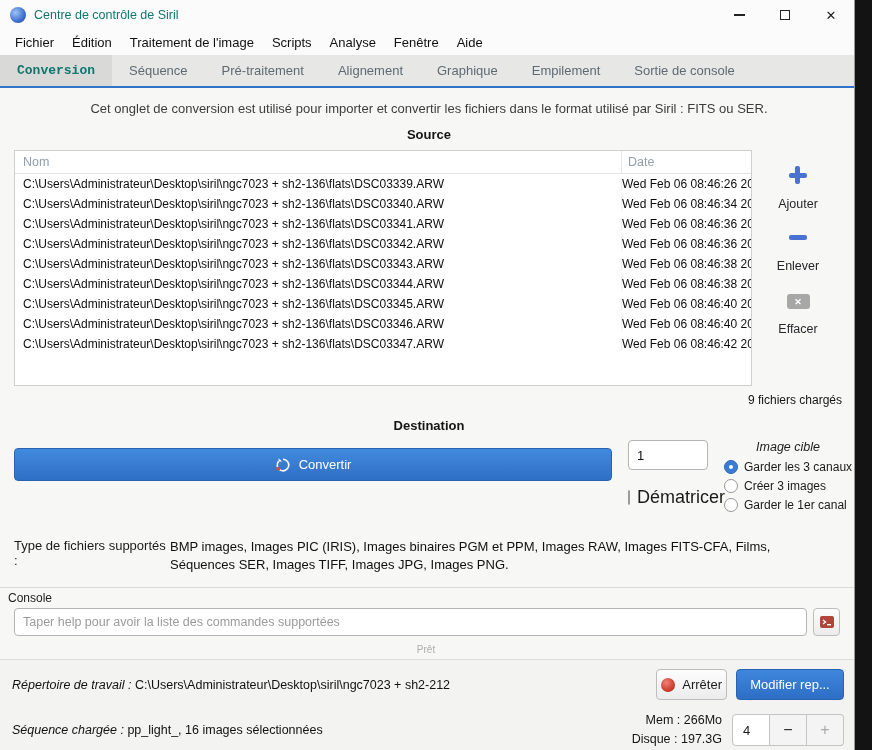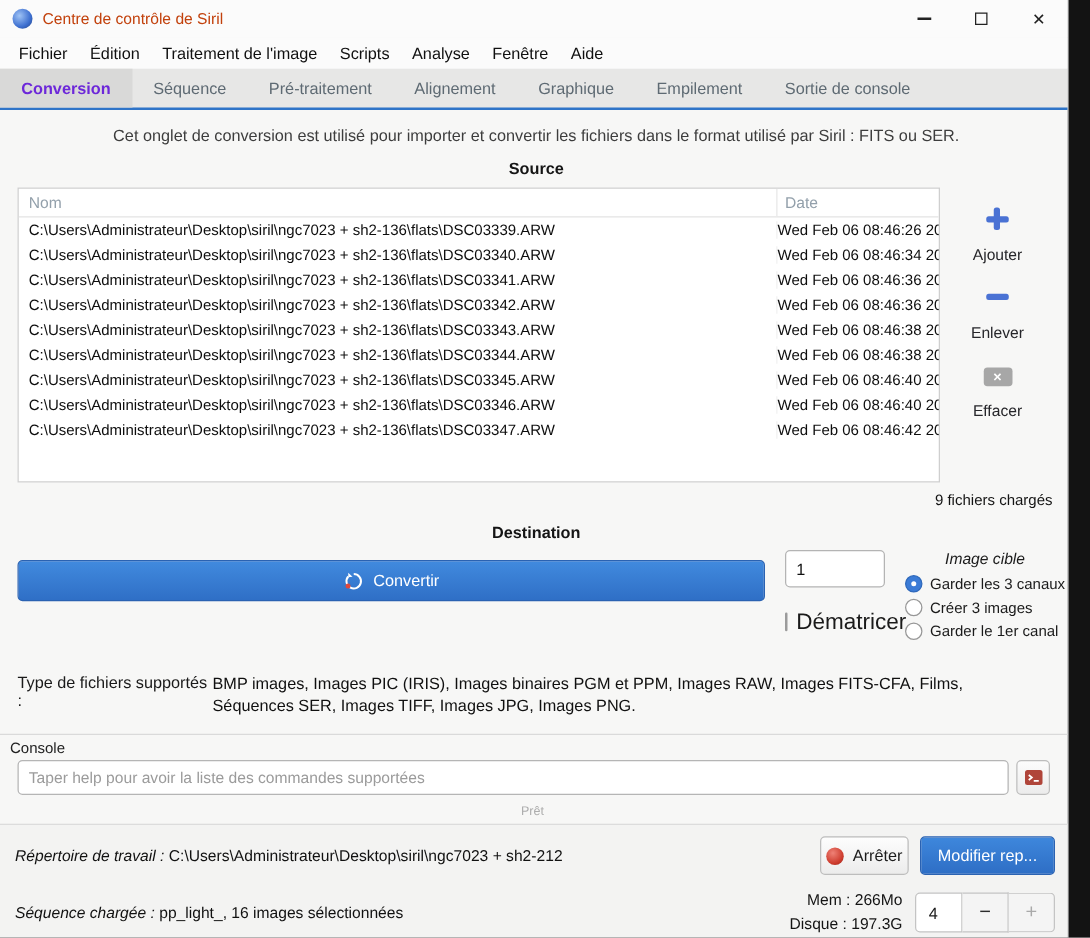--- a/index.html
+++ b/index.html
@@ -6,34 +6,34 @@
   html,body { width:872px; height:750px; overflow:hidden; }
   body { background:#141414; font-family:"Liberation Sans", sans-serif; color:#1a1a1a; position:relative; }
 
   .window { position:absolute; left:0; top:0; width:855px; height:750px; background:#f7f7f6; border-right:1px solid #9a9a9a; display:flex; flex-direction:column; }
   .desktop-strip { position:absolute; right:0; top:0; width:17px; height:750px; background:#131313; }
 
   
   .titlebar { height:30px; background:#fbfbfb; display:flex; align-items:center; flex:0 0 auto; }
   .app-icon { width:16px; height:16px; margin:0 8px 0 10px; border-radius:50%;
     background: radial-gradient(circle at 35% 35%, #9fc3f5, #3d6fd0 60%, #23407e); }
-  .title-text { font-size:12.5px; color:#c2410c; }
+  .title-text { font-size:12.5px; color:#0f766e; }
   .win-controls { margin-left:auto; display:flex; height:100%; }
   .win-btn { width:46px; height:100%; display:flex; align-items:center; justify-content:center; font-size:13px; color:#222; }
   .min-glyph { display:block; width:11px; height:2px; background:#222; }
   .max-glyph { display:block; width:10px; height:10px; border:1.5px solid #222; }
 
   
   .menubar { height:25px; background:#fbfbfb; display:flex; align-items:center; padding-left:6px; flex:0 0 auto; }
   .menu-item { font-size:13px; padding:0 9px; color:#101010; }
 
   
   .tabbar { height:33px; background:#e7e7e6; display:flex; align-items:stretch; border-bottom:2px solid #2f74c8; flex:0 0 auto; }
   .tab { padding:0 17px; display:flex; align-items:center; font-size:13px; color:#5e6a73; }
-  .tab.active { background:#d9d9d8; color:#6d28d9; font-weight:bold; }
+  .tab.active { background:#d9d9d8; color:#0f766e; font-weight:bold;font-family:Liberation Mono, monospace; }
 
   
   .content { padding:10px 10px 0 14px; flex:0 0 auto; }
   .intro { text-align:center; font-size:13px; color:#3d3d3d; margin-top:3px; }
   .section-title { text-align:center; font-size:13px; font-weight:bold; margin-top:11px; color:#151515; }
 
   .source-row { display:flex; margin-top:8px; }
   .file-table { flex:1; border:1px solid #cfcfcf; background:#fff; height:236px; overflow:hidden; }
   .file-header { display:flex; height:23px; align-items:center; border-bottom:1px solid #e4e4e4; color:#93a0ab; font-size:12.5px;justify-content:flex-end; }
   .fh-name { flex:1; padding-left:8px; }

